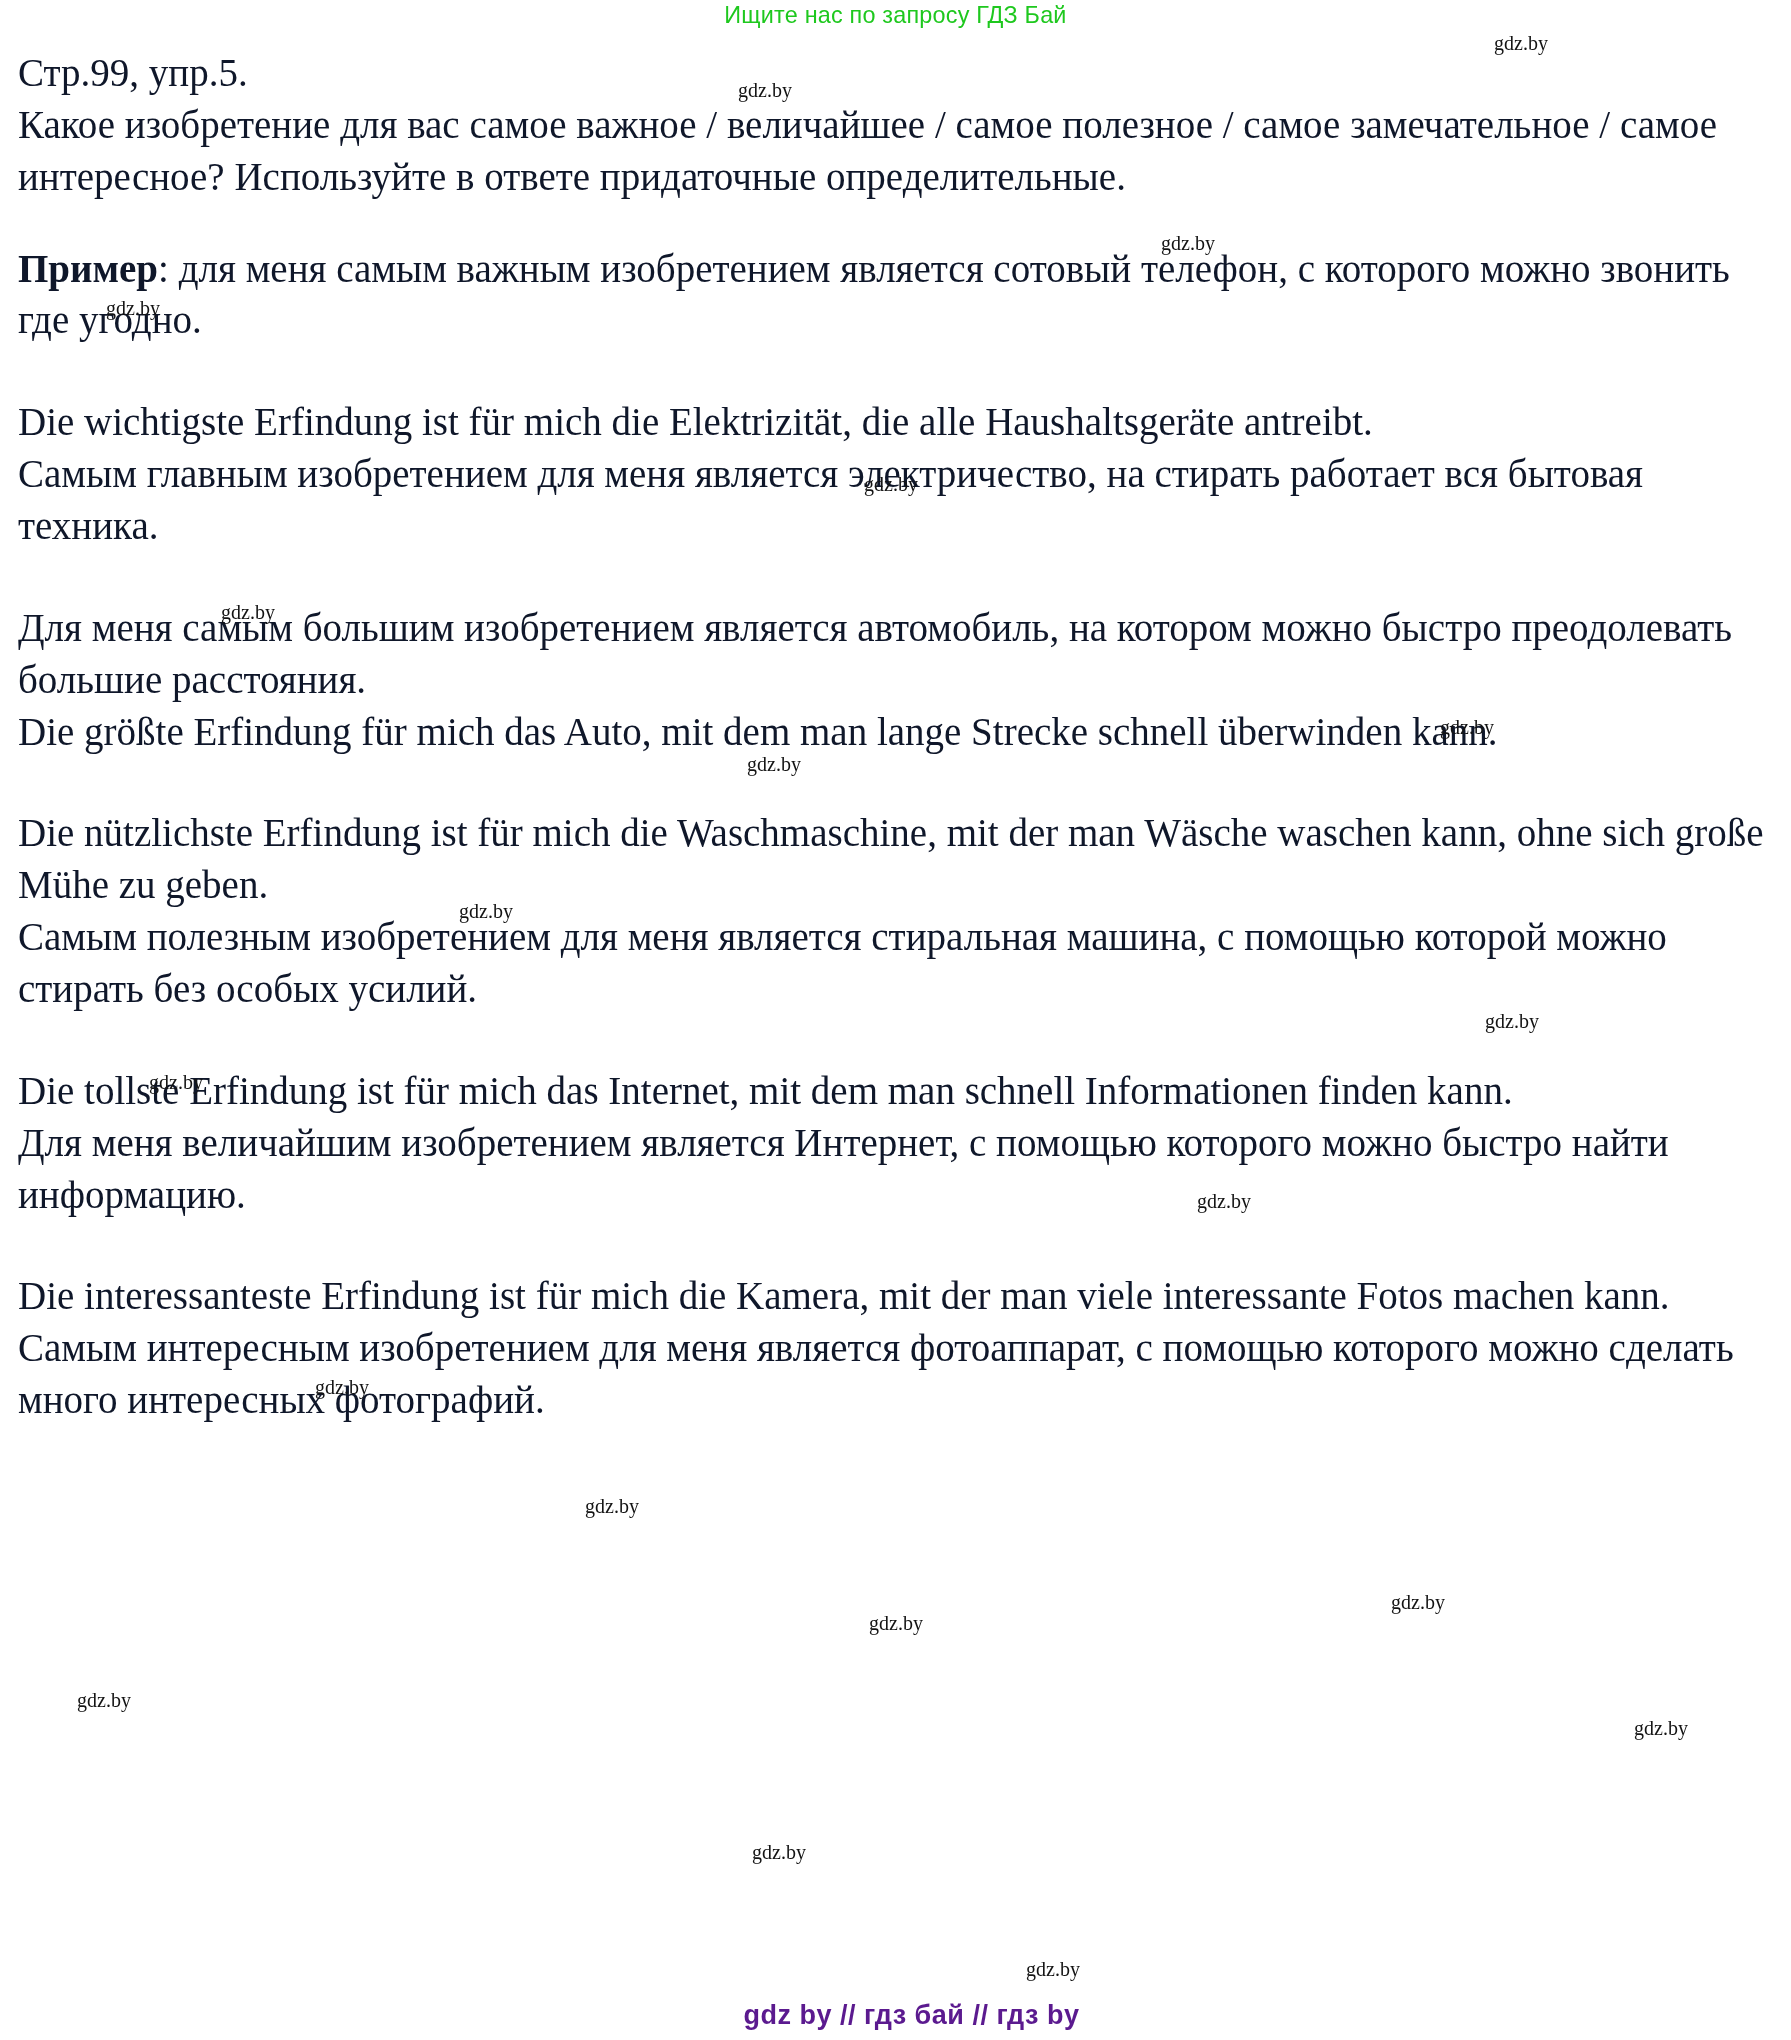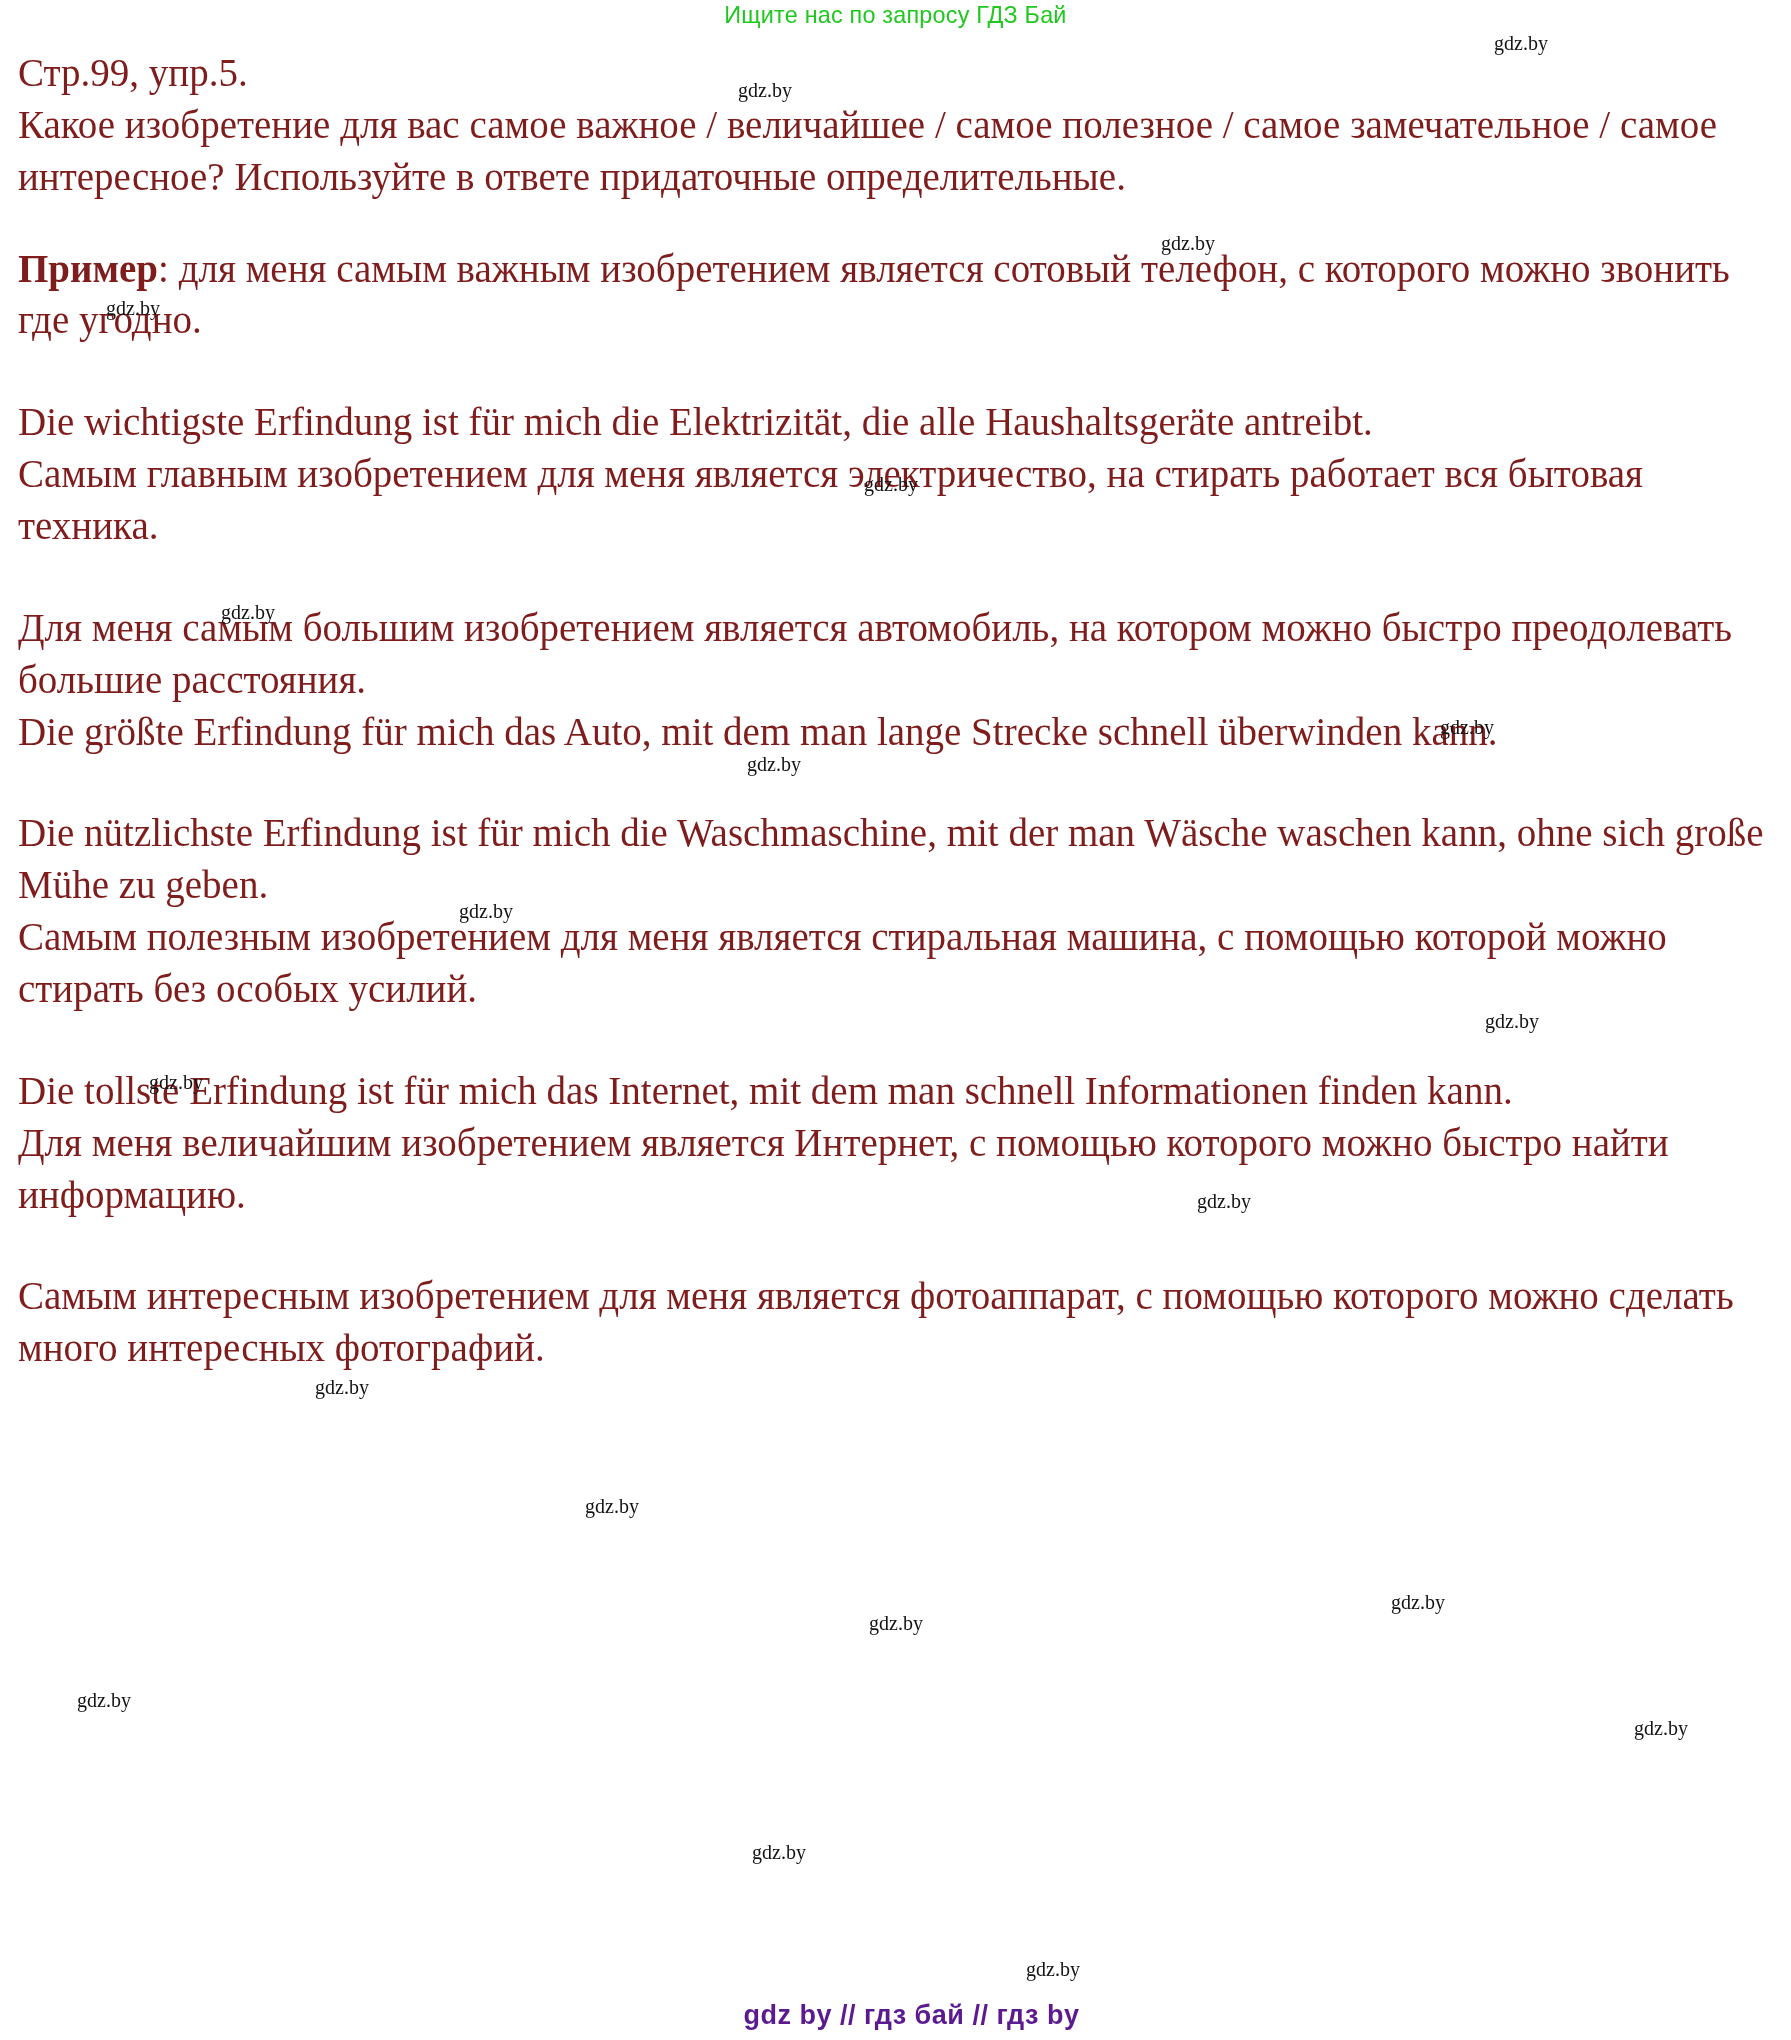--- a/index.html
+++ b/index.html
@@ -39,21 +39,21 @@
     position: absolute;
     left: 18px;
     top: 47px;
     width: 1746px;
   }
   .para {
     font-size: 39px;
     line-height: 1.33;
     margin: 0;
     text-align: left;
-    color: #7f1d1d;
+    color: #0f172a;
   }
   .para.title {
     font-size: 39px;
   }
   .spacer-md { height: 40px; }
   .spacer-lg { height: 50px; }
   .bold { font-weight: 700; }
 
   
   .wm {
@@ -114,20 +114,21 @@
     <p class="para"> Die nützlichste Erfindung ist für mich die Waschmaschine, mit der man Wäsche waschen kann, ohne sich große Mühe zu geben.</p>
     <p class="para">  Самым полезным изобретением для меня является стиральная машина, с помощью которой можно стирать без особых усилий.</p>
 
     <div class="spacer-lg"></div>
 
     <p class="para">Die tollste Erfindung ist für mich das Internet, mit dem man schnell Informationen finden kann.</p>
     <p class="para">Для меня величайшим изобретением является Интернет, с помощью которого можно быстро найти информацию.</p>
 
     <div class="spacer-lg"></div>
 
+    <p class="para">Die interessanteste Erfindung ist für mich die Kamera, mit der man viele interessante Fotos machen kann.</p>
     <p class="para">Самым интересным изобретением для меня является фотоаппарат, с помощью которого можно сделать много интересных фотографий.</p>
 
   </div>
 
   <div id="watermark-layer">
       <div class="wm" style="left: 1494px; top: 32px; color: rgb(20, 20, 20);">gdz.by</div>
       <div class="wm" style="left: 738px; top: 79px; color: rgb(20, 20, 20);">gdz.by</div>
       <div class="wm" style="left: 1161px; top: 232px; color: rgb(20, 20, 20);">gdz.by</div>
       <div class="wm" style="left: 106px; top: 297px; color: rgb(20, 20, 20);">gdz.by</div>
       <div class="wm" style="left: 864px; top: 473px; color: rgb(20, 20, 20);">gdz.by</div>

